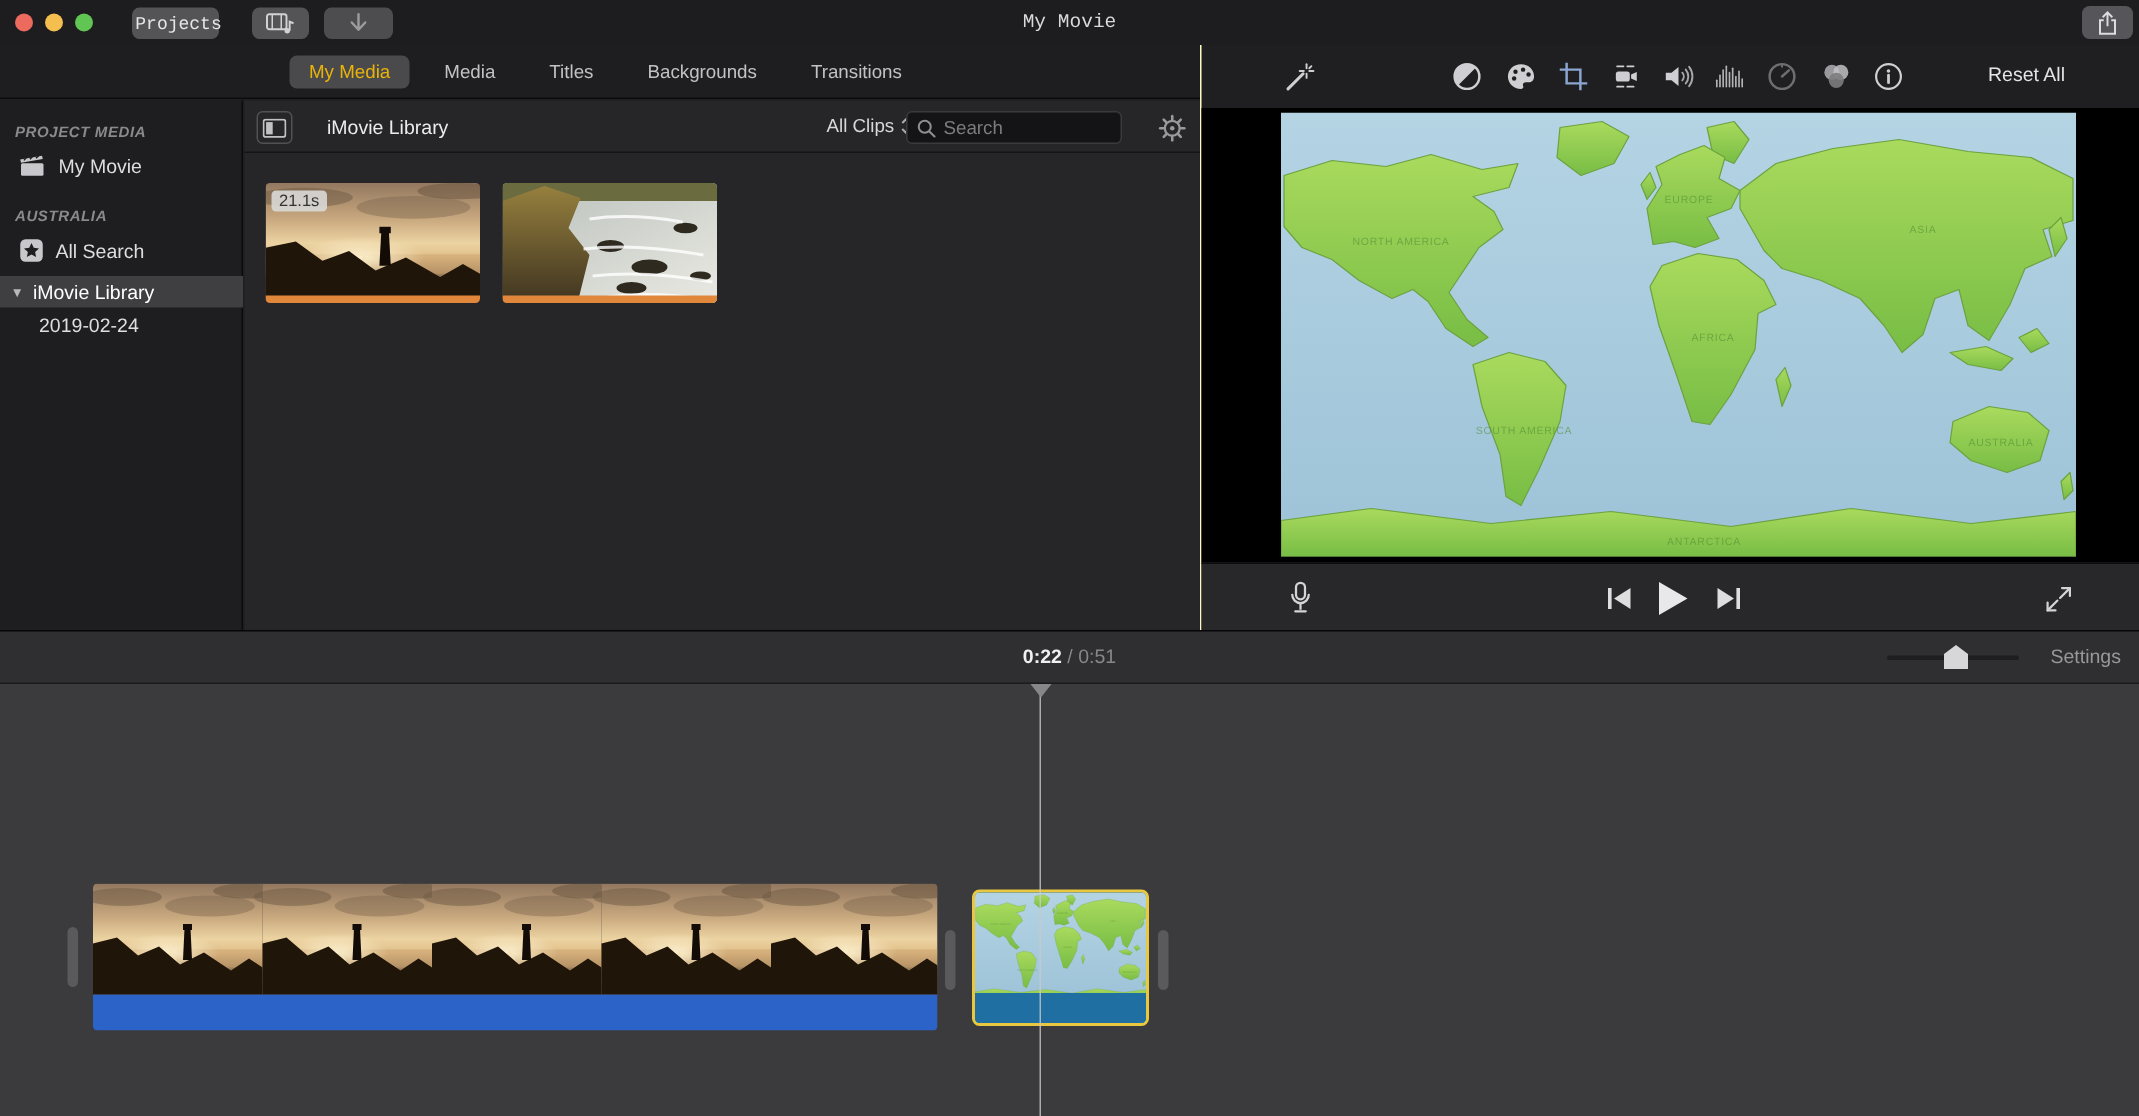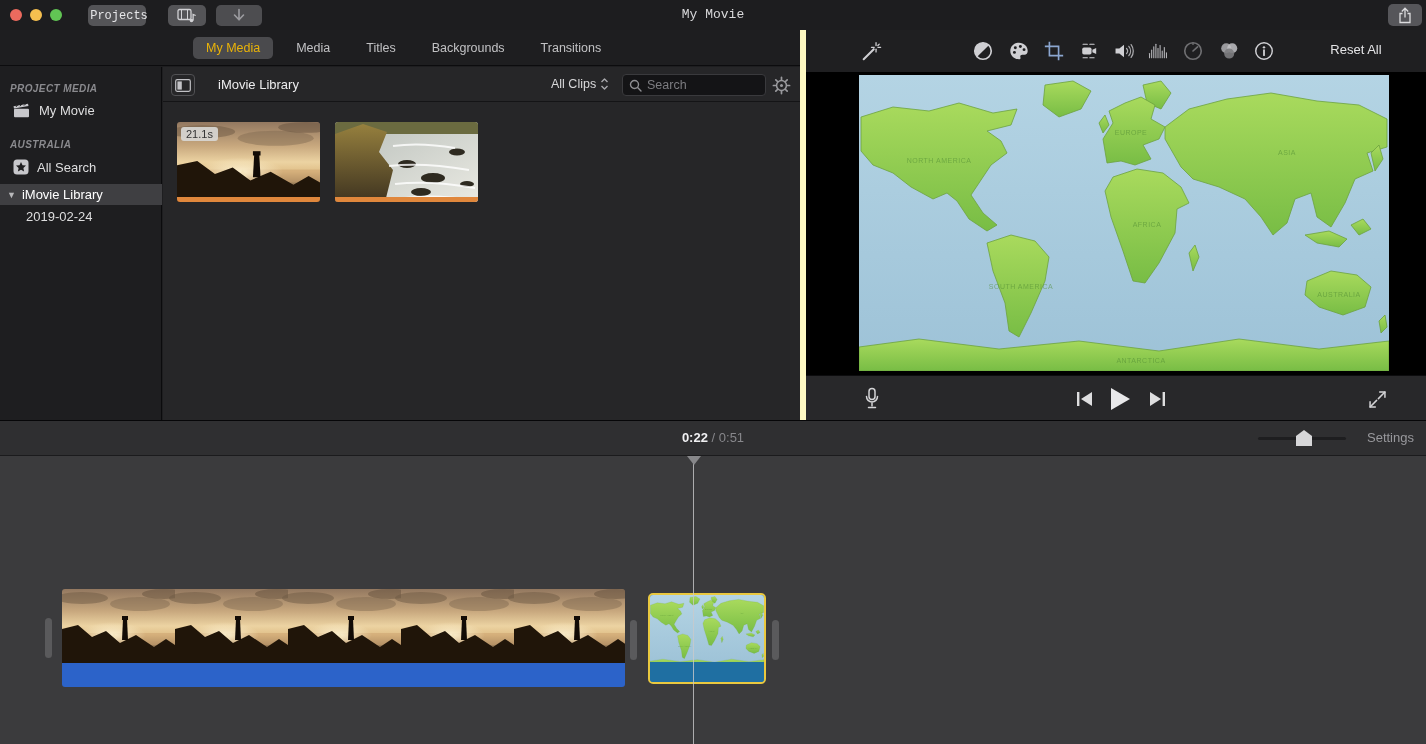--- a/index.html
+++ b/index.html
@@ -33,35 +33,35 @@
   .side-header { position:absolute; left:10px; font-size:10px; font-weight:bold; letter-spacing:.4px; color:#8a8a8e;font-style:italic; }
   .side-item { position:absolute; display:flex; align-items:center; gap:8px; font-size:13px; color:#dededf; }
   .side-selected { position:absolute; left:0; width:162px; height:21px; background:#3f3f42; display:flex; align-items:center; color:#fff; font-size:13px; }
   .disc { font-size:9px; color:#b8b8ba; margin:0 6px 0 7px; }
   .browser-content { position:absolute; left:163px; top:0; width:637px; height:353px; background:#262628; }
   .bc-header { position:absolute; left:0; top:0; width:637px; height:35px; border-bottom:1px solid #141416; }
   .toggle-btn { position:absolute; left:8px; top:7px; width:24px; height:22px; border:1px solid #515154; border-radius:4px;
                 display:flex; align-items:center; justify-content:center; }
   .bc-title { position:absolute; left:55px; top:10px; font-size:13px; color:#ececee; }
   .filter { position:absolute; left:388px; top:10px; display:flex; align-items:center; gap:4px; font-size:12.5px; color:#d8d8da; }
-  .searchbox { position:absolute; left:459px; top:7px; width:144px; height:22px; background:#141416;
+  .searchbox { position:absolute; left:441px; top:7px; width:144px; height:22px; background:#141416;
                border:1px solid #3a3a3d; border-radius:4px; }
   .searchbox input { position:absolute; left:24px; top:0; width:116px; height:20px; background:transparent; border:none; outline:none;
                      color:#ddd; font-size:12.5px; font-family:"Liberation Sans",sans-serif; }
   .searchbox input::placeholder { color:#7c7c80; }
   .mag { position:absolute; left:6px; top:4px; }
   .gear-btn { position:absolute; left:606px; top:7px; width:24px; height:22px; display:flex; align-items:center; justify-content:center; }
   .thumb { position:absolute; top:55px; width:143px; height:80px; border-radius:3px; overflow:hidden; }
   .thumb-1 { left:14px; } .thumb-2 { left:172px; }
   .thumb svg { display:block; }
   .usage-stripe { position:absolute; left:0; bottom:0; width:100%; height:5px; background:#e0873c; }
   .dur-badge { position:absolute; left:4px; top:5px; background:rgba(216,215,212,.92); color:#333; font-size:11px;
                padding:1px 5px; border-radius:3px; }
   
-  .viewer-pane { position:absolute; left:800px; top:30px; width:626px; height:390px; background:#1f1f21; border-left:6px solid #fef9c3; }
+  .viewer-pane { position:absolute; left:800px; top:30px; width:626px; height:390px; background:#1f1f21; border-left:1px solid #fef9c3; }
   .adjust-bar { position:absolute; left:0; top:0; width:626px; height:42px; }
   .icon-btn { position:absolute; top:10px; width:22px; height:22px; display:flex; align-items:center; justify-content:center; }
   .reset-all { position:absolute; left:505px; top:12px; width:90px; text-align:center; font-size:13px; color:#e4e4e6; }
   .stage { position:absolute; left:0; top:42px; width:626px; height:303px; background:#000; }
   .stage svg { position:absolute; left:53px; top:3px; }
   .transport { position:absolute; left:0; top:345px; width:626px; height:45px; background:#28282a; border-top:1px solid #0c0c0e; }
   .tp-btn { position:absolute; top:10px; width:26px; height:26px; display:flex; align-items:center; justify-content:center; }
   
   .tl-toolbar { position:absolute; left:0; top:420px; width:1426px; height:36px; background:#2f2f31;
                 border-top:1px solid #060608; border-bottom:1px solid #1b1b1d;padding-left:12px; }

